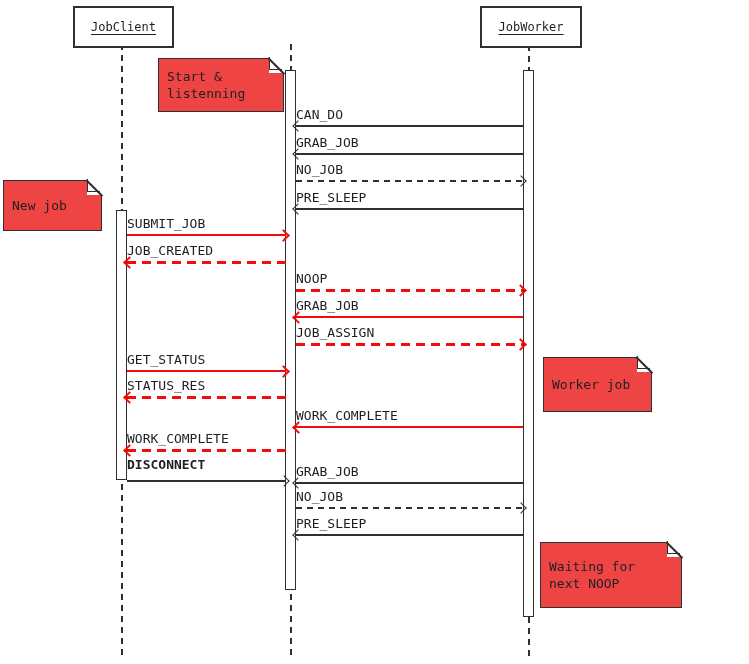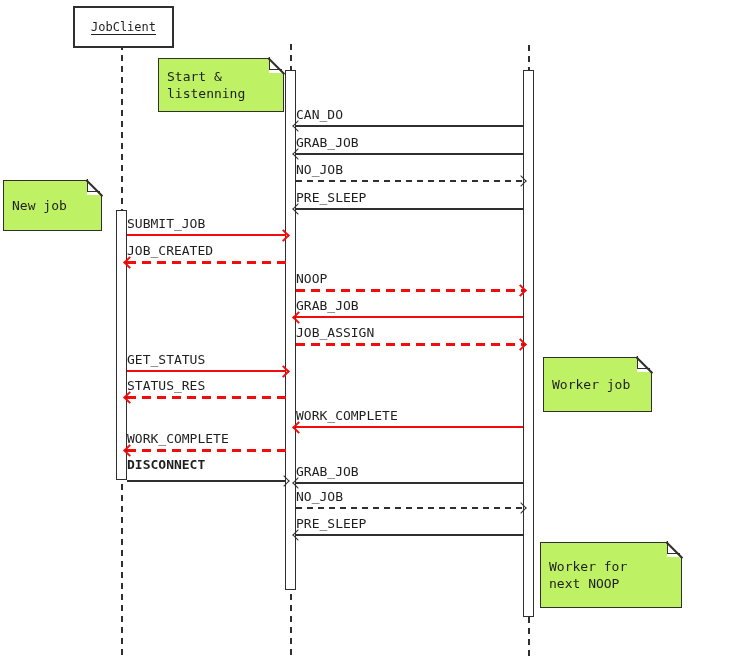--- a/index.html
+++ b/index.html
@@ -25,21 +25,21 @@
     position:absolute;width:2px;z-index:1;
     background:repeating-linear-gradient(180deg,var(--ink) 0 6px,transparent 6px 11px);
   }
   
   .activation{
     position:absolute;width:11px;background:#fff;border:1.6px solid var(--ink);
     box-sizing:border-box;z-index:3;
   }
   
   .note{
-    position:absolute;background:#bef264;border:1.7px solid var(--ink);
+    position:absolute;background:#ef4444;border:1.7px solid var(--ink);
     display:flex;align-items:center;z-index:6;box-sizing:border-box;
   }
   .note-text{
     white-space:pre-line;font-size:13px;line-height:17px;padding:4px 8px;
   }
   .fold{position:absolute;top:-1.7px;right:-1.7px;width:16px;height:16px;background:#fff;}
   .fold::before{
     content:"";position:absolute;left:0;top:0;width:13px;height:13px;box-sizing:border-box;
     border-left:1.7px solid var(--ink);border-bottom:1.7px solid var(--ink);background:#fff;
   }
@@ -70,41 +70,44 @@
 
 <div class="canvas">
 
   <div class="lifeline" style="left:120.6px;top:44px;height:612px"></div>
   <div class="lifeline" style="left:290px;top:44px;height:612px"></div>
   <div class="lifeline" style="left:528.2px;top:45px;height:611px"></div>
 
   <div class="actor" style="left:73px;top:6px;width:97px;height:38px">
     <span class="actor-label">JobClient</span>
   </div>
+  <div class="actor" style="left:480px;top:6px;width:98px;height:38px">
+    <span class="actor-label">JobWorker</span>
+  </div>
 
   <div class="activation" style="left:285px;top:70px;height:520px"></div>
   <div class="activation" style="left:523px;top:70px;height:547px"></div>
   <div class="activation" style="left:115.5px;top:210px;height:270px"></div>
 
   <div class="note" style="left:158px;top:58px;width:126px;height:54px">
     <span class="fold"></span>
     <div class="note-text">Start &amp;
 listenning</div>
   </div>
   <div class="note" style="left:3px;top:180px;width:99px;height:51px">
     <span class="fold"></span>
     <div class="note-text">New job</div>
   </div>
   <div class="note" style="left:543px;top:357px;width:109px;height:55px">
     <span class="fold"></span>
     <div class="note-text">Worker job</div>
   </div>
   <div class="note" style="left:540px;top:542px;width:142px;height:66px">
     <span class="fold"></span>
-    <div class="note-text">Worker for
+    <div class="note-text">Waiting for
 next NOOP</div>
   </div>
 
   <div class="msg" style="top:126px;left:296px;width:227px">
     <div class="lbl">CAN_DO</div>
     <div class="line solid-black"></div>
     <span class="head black left"></span>
   </div>
   <div class="msg" style="top:154px;left:296px;width:227px">
     <div class="lbl">GRAB_JOB</div>

